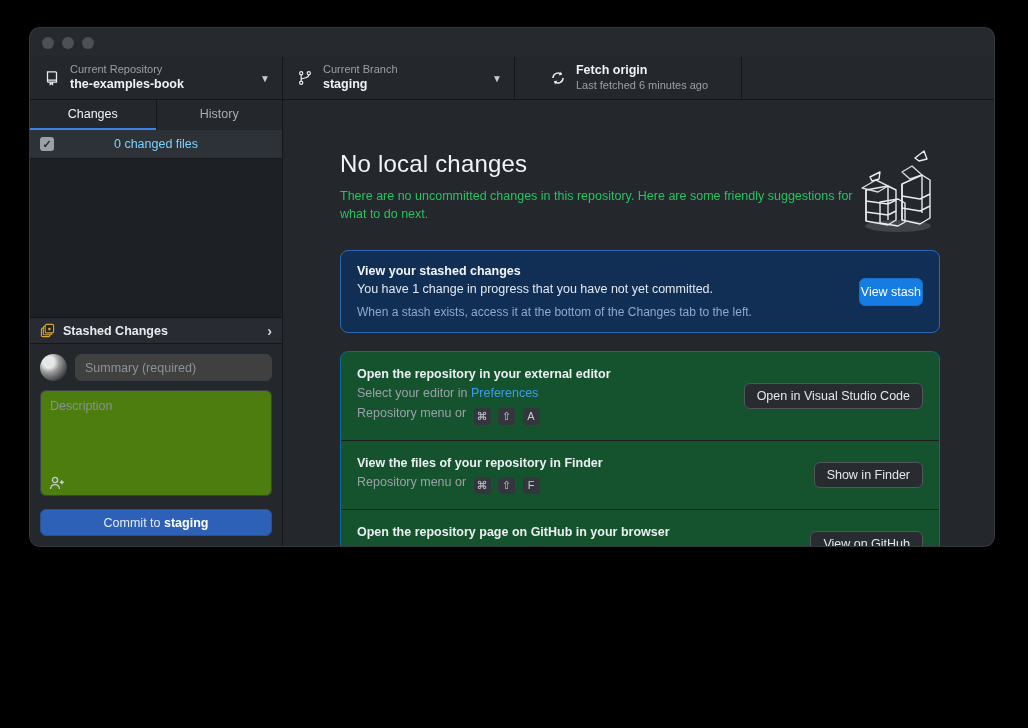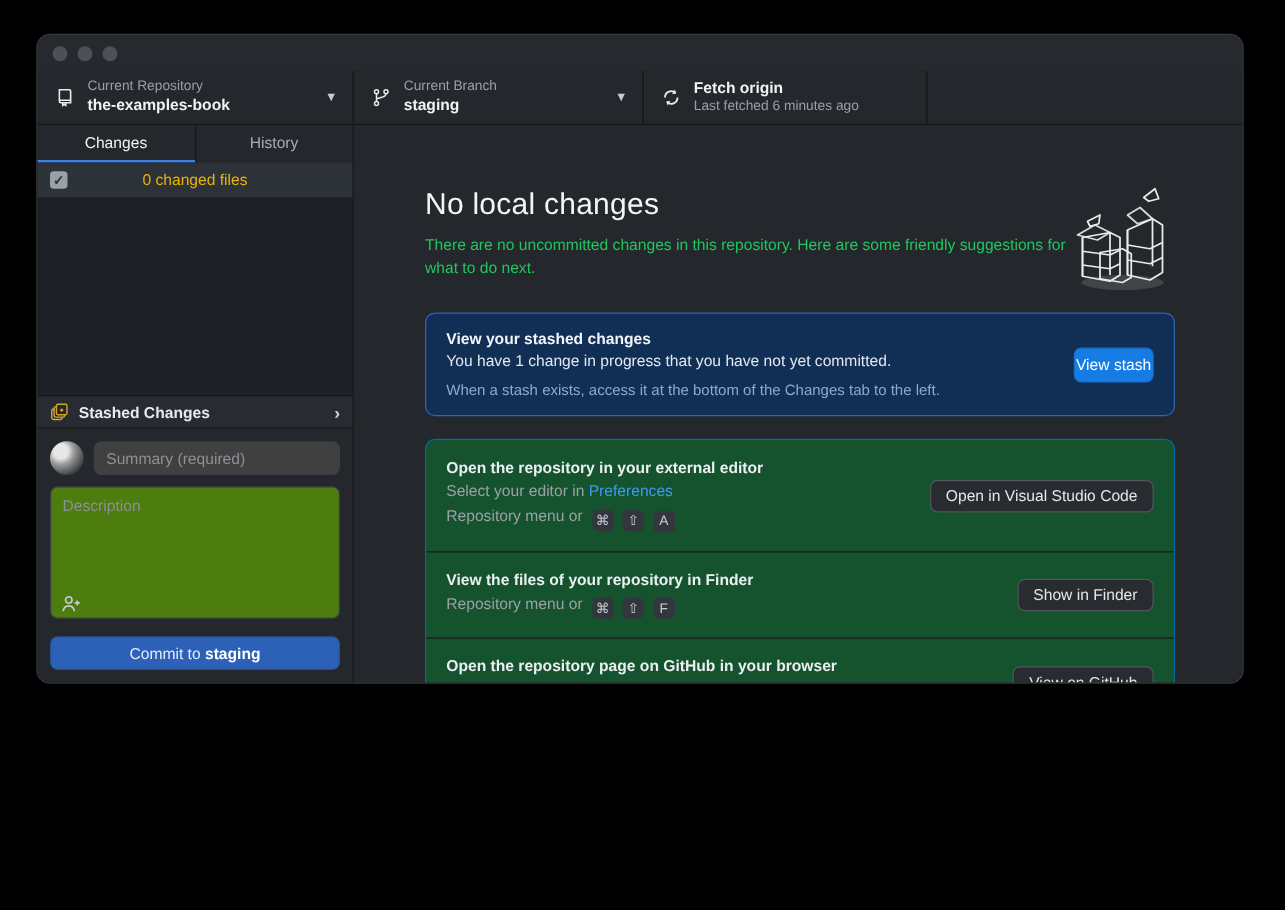--- a/index.html
+++ b/index.html
@@ -17,36 +17,36 @@
   
   .toolbar { height:43px; flex:0 0 43px; background:#24272c; display:flex; border-bottom:1px solid #141619; }
   .tool-section { display:flex; align-items:center; padding:0 12px 0 14px; border-right:1px solid #141619; cursor:default; }
   .tool-section .ticon { width:16px; height:16px; margin-right:10px; flex:0 0 16px; }
   .tool-texts { display:flex; flex-direction:column; line-height:1.25; }
   .tool-label { font-size:11px; color:#9aa0a7; }
   .tool-value { font-size:12.5px; color:#f0f2f5; font-weight:bold; }
   .chev { color:#c7cbd1; font-size:10px; margin-left:auto; padding-left:14px; }
   .sec-repo { width:253px; }
   .sec-branch { width:232px; }
-  .sec-fetch { width:227px; }
+  .sec-fetch { width:227px;justify-content:center; }
   .toolbar-rest { flex:1; }
   
   .body { flex:1; display:flex; min-height:0; }
   
   .sidebar { width:253px; flex:0 0 253px; display:flex; flex-direction:column; background:#1d2024; border-right:1px solid #141619; }
   .tabbar { height:30px; flex:0 0 30px; display:flex; background:#24272c; }
   .tab { flex:1; display:flex; align-items:center; justify-content:center; font-size:12.5px;
     color:#a7adb4; border-bottom:2px solid transparent; cursor:pointer; }
   .tab.active { color:#f0f2f5; border-bottom-color:#3e82e8; }
   .tab + .tab { border-left:1px solid #141619; }
   .changed-row { height:29px; flex:0 0 29px; background:#2d3138; border-bottom:1px solid #17191d;
     display:flex; align-items:center; padding:0 10px; position:relative; }
   .checkbox { width:14px; height:14px; background:#9aa0a8; border-radius:3px; color:#2c3036;
     font-size:11px; font-weight:bold; display:flex; align-items:center; justify-content:center; cursor:pointer; }
-  .changed-label { position:absolute; left:0; right:0; text-align:center; font-size:12.5px; color:#eab308; }
+  .changed-label { position:absolute; left:0; right:0; text-align:center; font-size:12.5px; color:#7dd3fc; }
   .file-list { flex:1; background:#1d2024; }
   .stash-row { height:27px; flex:0 0 27px; background:#282c32; border-top:1px solid #141619; border-bottom:1px solid #141619;
     display:flex; align-items:center; padding:0 10px; cursor:pointer; }
   .stash-row .sicon { width:15px; height:15px; margin-right:8px; }
   .stash-row .slabel { font-size:12.5px; color:#e8eaee; font-weight:bold; flex:1; }
   .stash-row .schev { color:#d4d7db; font-size:14px; font-weight:bold; }
   .commit-area { background:#24272c; padding:10px; display:flex; flex-direction:column; gap:9px; }
   .summary-row { display:flex; align-items:center; gap:8px; }
   .avatar { width:27px; height:27px; border-radius:50%; flex:0 0 27px;
     background:radial-gradient(circle at 32% 30%, #e7e7e7 0 22%, #9b9b9b 40%, #3c3f44 75%, #26292d 100%); }

